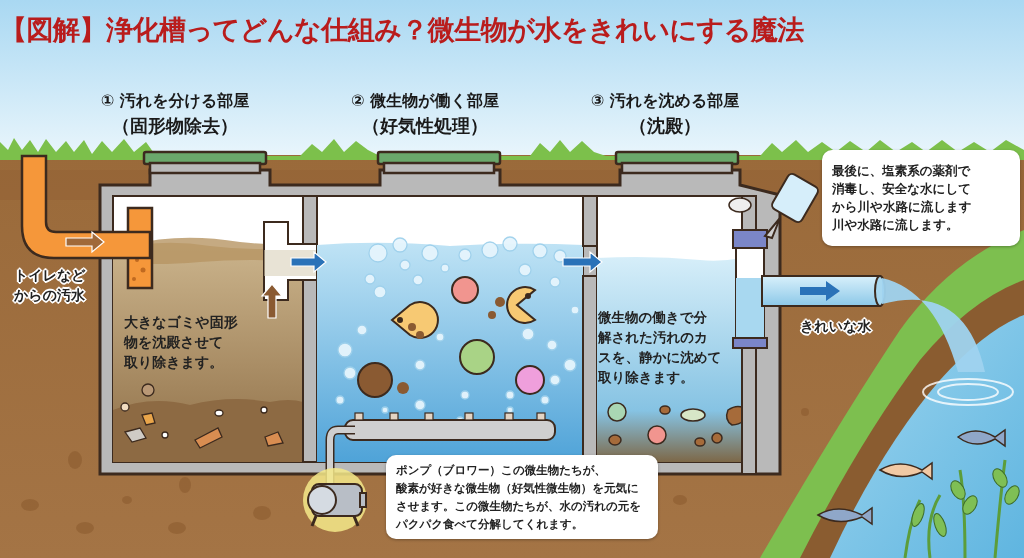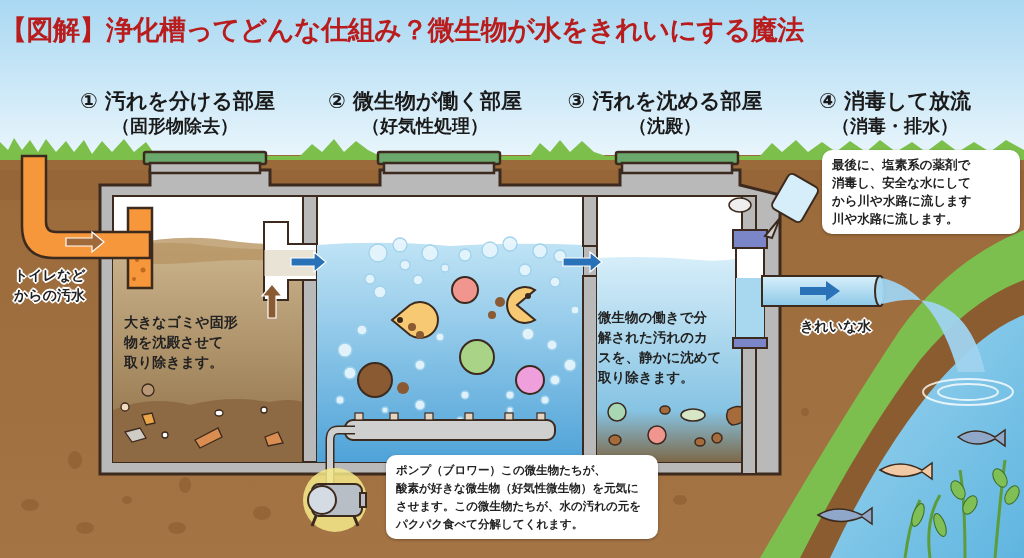--- a/index.html
+++ b/index.html
@@ -2,25 +2,25 @@
 <html><head>
 <meta charset="utf-8">
 <style>
   html, body { margin: 0; padding: 0; }
   body { width: 1024px; height: 558px; overflow: hidden; position: relative;
          font-family: "DejaVu Sans", "Liberation Sans", sans-serif; background: #c9e8f6; }
   .stage { position: absolute; left: 0; top: 0; width: 1024px; height: 558px; }
   .title { position: absolute; left: 0; top: 12px; width: 1024px; 
            font-size: 27px; font-weight: bold; color: #b91c1c; letter-spacing: -0.5px; }
   .sec-title { position: absolute; top: 88px; text-align: center; font-weight: bold; color: #1a1a1a; }
-  .sec-title .main { font-size: 21px; line-height: 26px; white-space: nowrap; }
+  .sec-title .main { font-size: 16px; line-height: 26px; white-space: nowrap; }
   .sec-title .sub { font-size: 18px; line-height: 24px; }
   .txt { position: absolute; font-weight: bold; color: #222; font-size: 14px; line-height: 20px; }
   .bubble { position: absolute; background: #fff; border-radius: 10px;
-            box-shadow: 0 1px 3px rgba(0,0,0,0.3); padding: 6px 10px; font-weight: bold;
+            box-shadow: 0 1px 3px rgba(0,0,0,0.3); padding: 12px 10px; font-weight: bold;
             color: #222; font-size: 13px; line-height: 19px; }
   .label-outline { position: absolute; font-weight: bold; color: #222; font-size: 14px; line-height: 20px;
                    text-shadow: -2px 0 #fff, 2px 0 #fff, 0 -2px #fff, 0 2px #fff,
                                 -1px -1px #fff, 1px 1px #fff, -1px 1px #fff, 1px -1px #fff; }
 </style>
 </head>
 <body>
 
 <div class="stage">
 <svg width="1024" height="558" viewBox="0 0 1024 558" xmlns="http://www.w3.org/2000/svg" style="position:absolute;left:0;top:0">
@@ -279,24 +279,20 @@
   <div class="sub">（固形物除去）</div>
 </div>
 <div class="sec-title" style="left:325px;width:200px">
   <div class="main">② 微生物が働く部屋</div>
   <div class="sub">（好気性処理）</div>
 </div>
 <div class="sec-title" style="left:565px;width:200px">
   <div class="main">③ 汚れを沈める部屋</div>
   <div class="sub">（沈殿）</div>
 </div>
-<div class="sec-title" style="left:805px;width:180px">
-  <div class="main">④ 消毒して放流</div>
-  <div class="sub">（消毒・排水）</div>
-</div>
 
 <div class="label-outline" style="left:14px;top:265px">
   <div>トイレなど</div>
   <div>からの汚水</div>
 </div>
 
 <div class="txt" style="left:124px;top:312px">
   <div>大きなゴミや固形</div>
   <div>物を沈殿させて</div>
   <div>取り除きます。</div>

